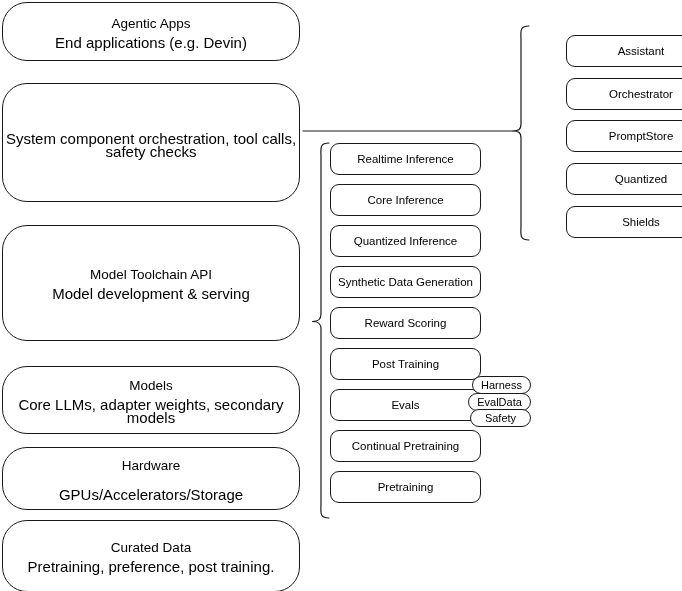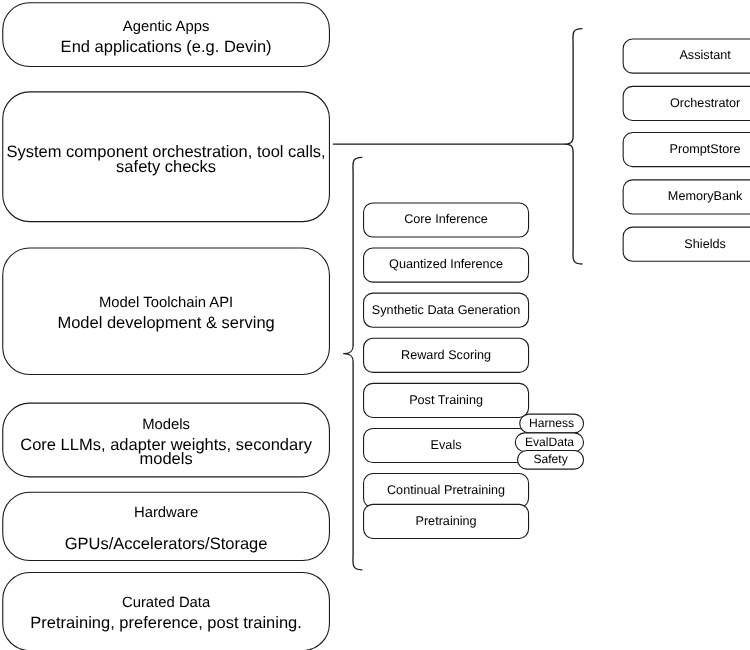--- a/index.html
+++ b/index.html
@@ -147,20 +147,23 @@
   <div class="node layer" style="top:447px;height:63px;gap:10px;">
     <div class="title">Hardware</div>
     <div class="subtitle">GPUs/Accelerators/Storage</div>
   </div>
 
   <div class="node layer" style="top:520px;height:72px;">
     <div class="title">Curated Data</div>
     <div class="subtitle">Pretraining, preference, post training.</div>
   </div>
 
+  <div class="node cap mid" style="top:143px;">
+    <span>Realtime Inference</span>
+  </div>
   <div class="node cap mid" style="top:184px;">
     <span>Core Inference</span>
   </div>
   <div class="node cap mid" style="top:225px;">
     <span>Quantized Inference</span>
   </div>
   <div class="node cap mid" style="top:266px;">
     <span>Synthetic Data Generation</span>
   </div>
   <div class="node cap mid" style="top:307px;">
@@ -168,21 +171,21 @@
   </div>
   <div class="node cap mid" style="top:348px;">
     <span>Post Training</span>
   </div>
   <div class="node cap mid" style="top:389px;">
     <span>Evals</span>
   </div>
   <div class="node cap mid" style="top:430px;">
     <span>Continual Pretraining</span>
   </div>
-  <div class="node cap mid" style="top:458px;">
+  <div class="node cap mid" style="top:471px;">
     <span>Pretraining</span>
   </div>
 
   <div class="pill" style="left:472px;top:376px;width:59px;">
     <span>Harness</span>
   </div>
   <div class="pill" style="left:468px;top:393px;width:63px;">
     <span>EvalData</span>
   </div>
   <div class="pill" style="left:470px;top:409px;width:61px;">
@@ -192,19 +195,19 @@
   <div class="node cap right" style="top:35px;">
     <span>Assistant</span>
   </div>
   <div class="node cap right" style="top:78px;">
     <span>Orchestrator</span>
   </div>
   <div class="node cap right" style="top:120px;">
     <span>PromptStore</span>
   </div>
   <div class="node cap right" style="top:163px;">
-    <span>MemoryBank</span>
+    <span>Quantized</span>
   </div>
   <div class="node cap right" style="top:206px;">
     <span>Shields</span>
   </div>
 
 </div>
 
 </body></html>

